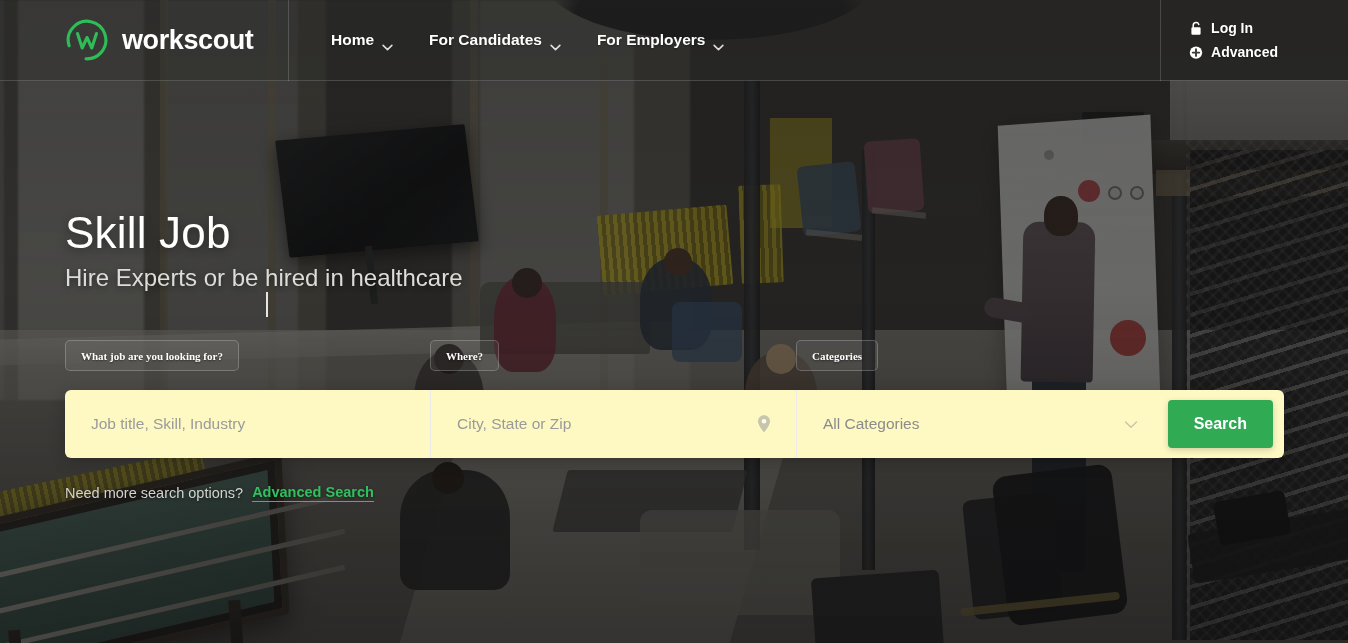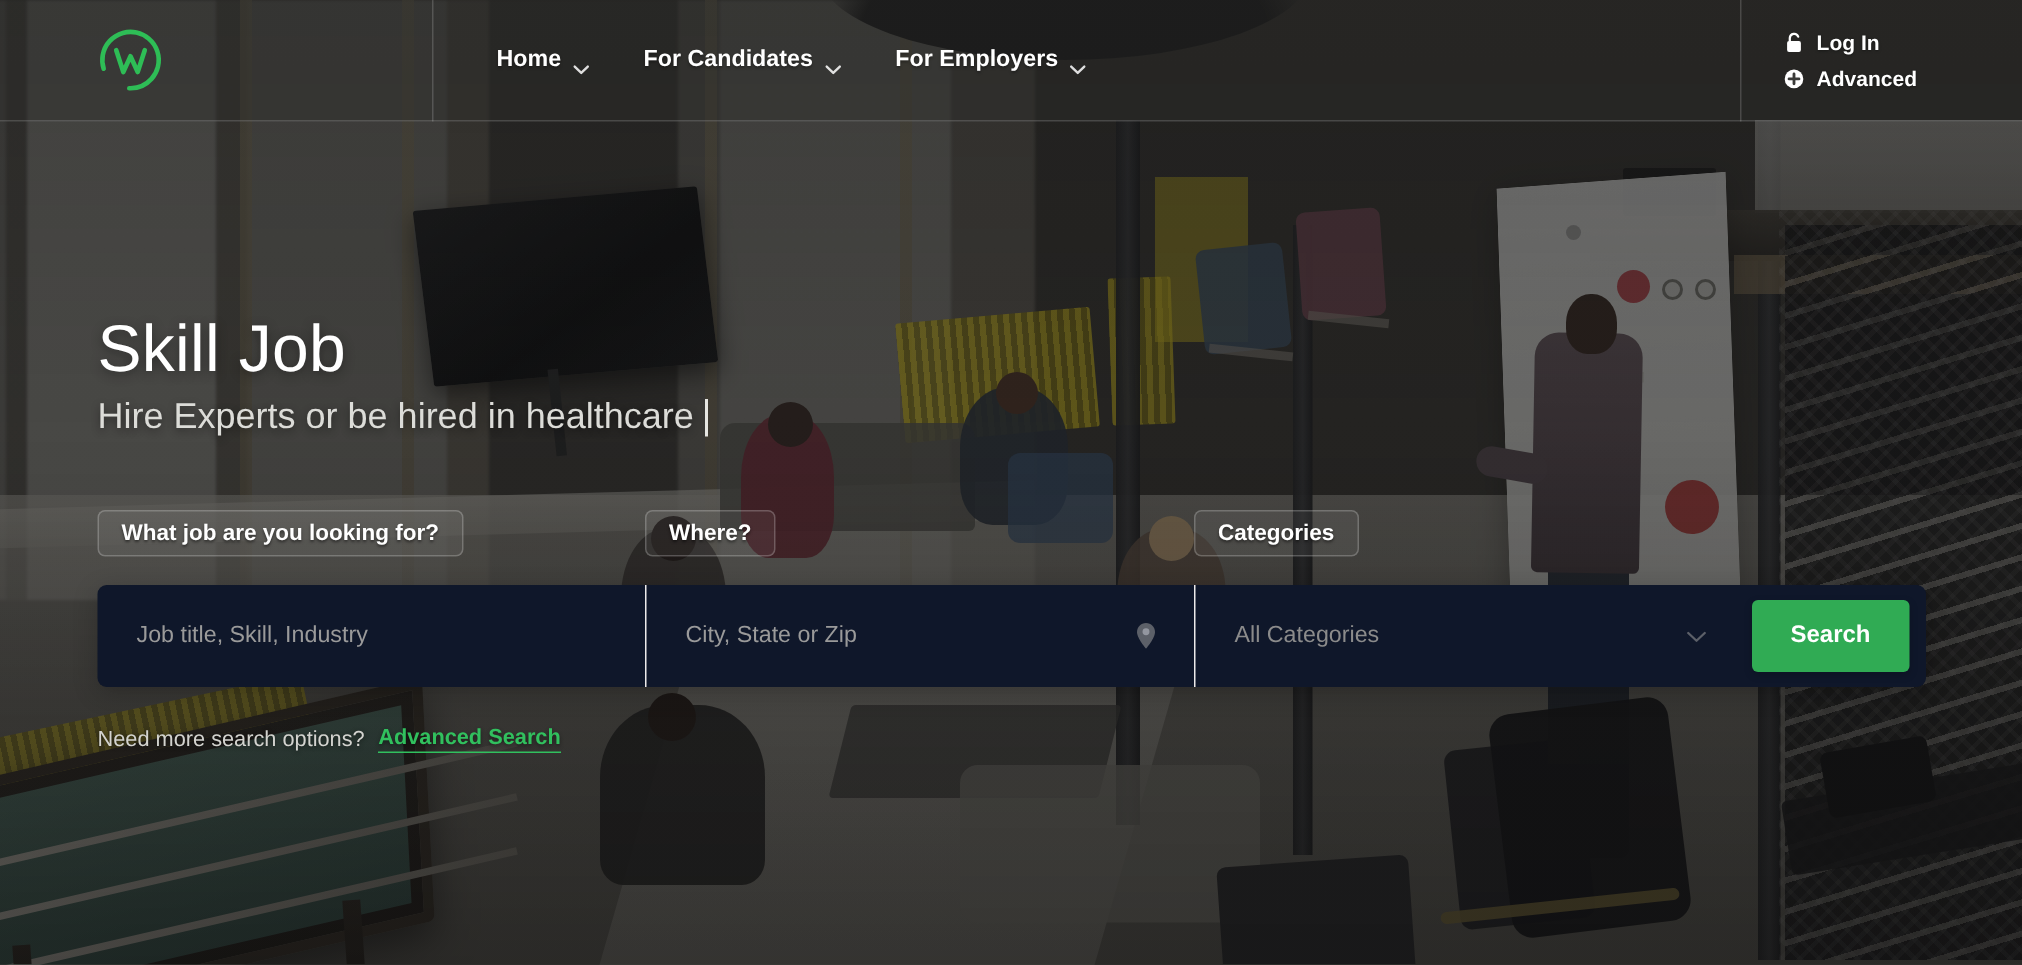--- a/index.html
+++ b/index.html
@@ -292,49 +292,50 @@
   #hero-content { position:absolute; left:0; top:0; width:1348px; height:643px; z-index:20; }
   .hero-title {
     position:absolute; left:65px; top:208px;
     color:#fff; font-size:44px; font-weight:400; letter-spacing:.2px;
     text-shadow:0 2px 8px rgba(0,0,0,.4);
   }
   .hero-sub {
     position:absolute; left:65px; top:264px;
     color:#dcdcd8; font-size:24px; font-weight:300;
     text-shadow:0 2px 6px rgba(0,0,0,.45);
-    display:flex; align-items:center;
+    display:flex; align-items:center;flex-direction:column;
   }
   .caret {
     display:inline-block; width:2px; height:25px; margin-left:7px;
     background:#e6e6e2; vertical-align:-3px;
   }
 
   
   .labels { position:absolute; left:65px; top:340px; width:1220px; height:32px; }
   .pill {
     position:absolute; top:0;
     display:inline-flex; align-items:center;
     height:31px; padding:0 15px;
     border:1px solid rgba(255,255,255,.22);
     border-radius:5px;
     background:rgba(255,255,255,.06);
-    color:#fff; font-size:15px; font-weight:700;
+    color:#fff; font-size:11px; font-weight:700;
     text-shadow:0 1px 2px rgba(0,0,0,.5);
     white-space:nowrap;
+    font-family:Liberation Serif, serif;
   }
   .pill-1 { left:0px; }
   .pill-2 { left:365px; }
   .pill-3 { left:731px; }
 
   
   .searchbar {
     position:absolute; left:65px; top:390px;
     width:1219px; height:68px;
-    background:#0f172a; border-radius:6px;
+    background:#fef9c3; border-radius:6px;
     display:flex; align-items:center;
     box-shadow:0 4px 16px rgba(0,0,0,.22);
   }
   .sfield {
     height:68px; display:flex; align-items:center;
     position:relative; padding:0 26px;
   }
   .sfield.f1 { width:366px; border-right:1px solid #eceaea; }
   .sfield.f2 { width:366px; border-right:1px solid #eceaea; }
   .sfield.f3 { width:366px; }
@@ -461,20 +462,21 @@
 
   <div id="header">
 
     <div class="logo-wrap">
       <span class="logo-mark">
         <svg viewBox="0 0 44 44" width="44" height="44">
           <path d="M22 3.2 A18.8 18.8 0 1 1 21.9 3.2" fill="none" stroke="#2ebd56" stroke-width="3.1" stroke-linecap="round" stroke-dasharray="95 23" transform="rotate(-108 22 22)"></path>
           <path d="M12.5 15.5 L17.2 30 L22 19.5 L26.8 30 L31.5 15.5" fill="none" stroke="#2ebd56" stroke-width="3.1" stroke-linejoin="round" stroke-linecap="round"></path>
         </svg>
       </span>
+      <span class="logo-text">workscout</span>
     </div>
 
     <div class="nav-divider"></div>
 
     <nav class="mainnav">
 
       <div class="nav-item">
         <span>Home</span>
         <span class="chev">
           <svg viewBox="0 0 12 8" width="11" height="7">

